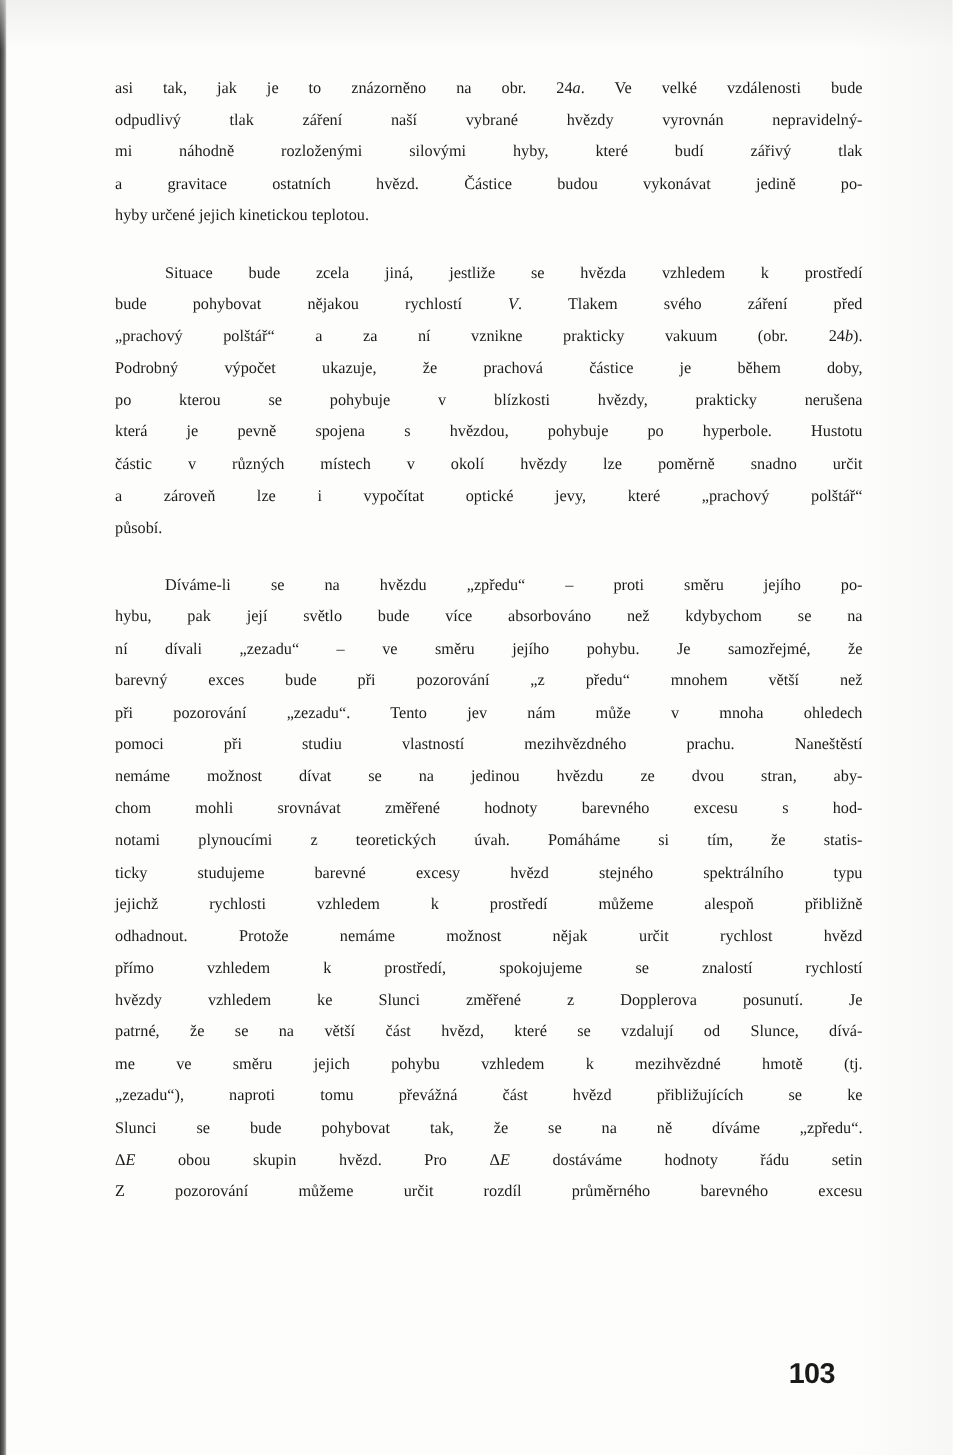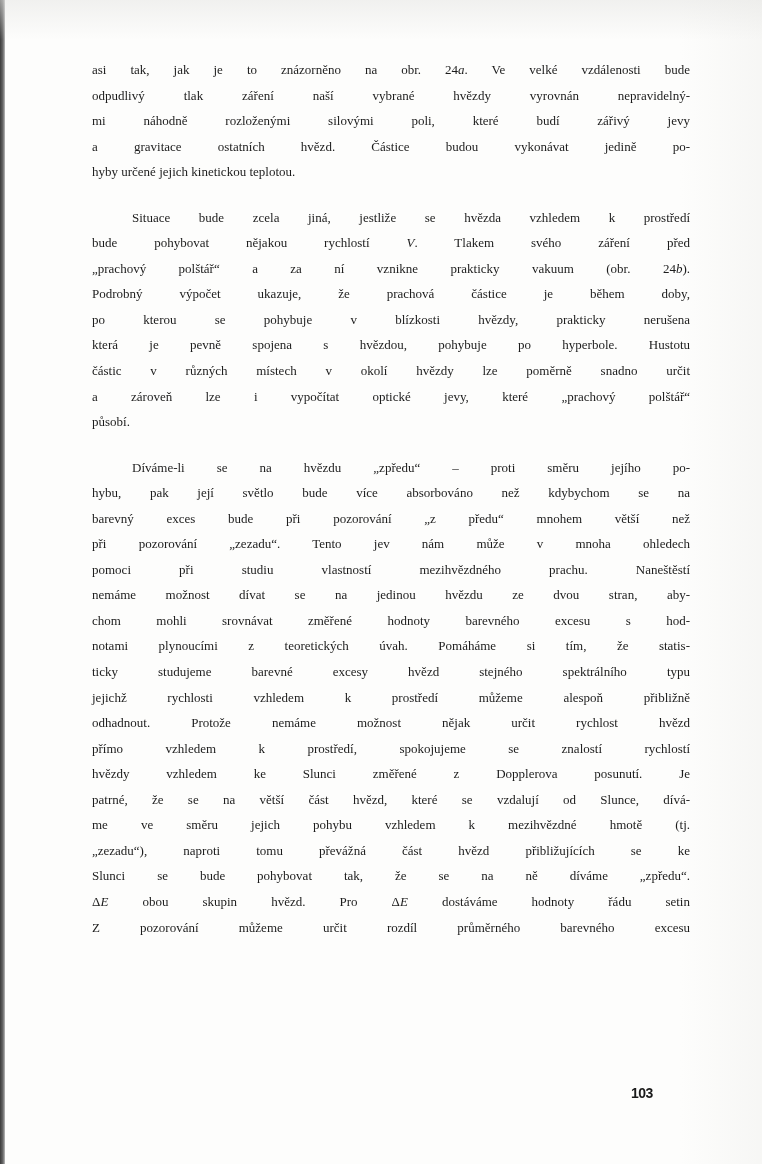--- a/index.html
+++ b/index.html
@@ -58,53 +58,54 @@
   .line.indent {
     text-indent: 40px;
     margin-top: 20px;
   }
   .page-number {
     position: absolute;
     left: 631px;
     top: 1085px;
     font-family: "Liberation Sans", "DejaVu Sans", sans-serif;
     font-weight: bold;
-    font-size: 14px;
+    font-size: 23px;
     color: #1a1a1a;
     letter-spacing: -0.5px;
   }
 </style>
 </head>
 <body>
 
 <div class="binding-edge"></div>
 <div class="page-shade"></div>
 
 <div class="text-block" id="text-block">
     <div class="paragraph">
       <span class="line">asi tak, jak je to znázorněno na obr. 24<i>a</i>. Ve velké vzdálenosti bude</span>
       <span class="line">odpudlivý tlak záření naší vybrané hvězdy vyrovnán nepravidelný-</span>
-      <span class="line">mi náhodně rozloženými silovými poli, které budí zářivý jevy</span>
+      <span class="line">mi náhodně rozloženými silovými hyby, které budí zářivý tlak</span>
       <span class="line">a gravitace ostatních hvězd. Částice budou vykonávat jedině po-</span>
       <span class="line last">hyby určené jejich kinetickou teplotou.</span>
     </div>
     <div class="paragraph">
       <span class="line indent">Situace bude zcela jiná, jestliže se hvězda vzhledem k prostředí</span>
       <span class="line">bude pohybovat nějakou rychlostí <i>V</i>. Tlakem svého záření před</span>
       <span class="line">„prachový polštář“ a za ní vznikne prakticky vakuum (obr. 24<i>b</i>).</span>
       <span class="line">Podrobný výpočet ukazuje, že prachová částice je během doby,</span>
       <span class="line">po kterou se pohybuje v blízkosti hvězdy, prakticky nerušena</span>
       <span class="line">která je pevně spojena s hvězdou, pohybuje po hyperbole. Hustotu</span>
       <span class="line">částic v různých místech v okolí hvězdy lze poměrně snadno určit</span>
       <span class="line">a zároveň lze i vypočítat optické jevy, které „prachový polštář“</span>
       <span class="line last">působí.</span>
     </div>
     <div class="paragraph">
       <span class="line indent">Díváme-li se na hvězdu „zpředu“ – proti směru jejího po-</span>
       <span class="line">hybu, pak její světlo bude více absorbováno než kdybychom se na</span>
+      <span class="line">ní dívali „zezadu“ – ve směru jejího pohybu. Je samozřejmé, že</span>
       <span class="line">barevný exces bude při pozorování „z předu“ mnohem větší než</span>
       <span class="line">při pozorování „zezadu“. Tento jev nám může v mnoha ohledech</span>
       <span class="line">pomoci při studiu vlastností mezihvězdného prachu. Naneštěstí</span>
       <span class="line">nemáme možnost dívat se na jedinou hvězdu ze dvou stran, aby-</span>
       <span class="line">chom mohli srovnávat změřené hodnoty barevného excesu s hod-</span>
       <span class="line">notami plynoucími z teoretických úvah. Pomáháme si tím, že statis-</span>
       <span class="line">ticky studujeme barevné excesy hvězd stejného spektrálního typu</span>
       <span class="line">jejichž rychlosti vzhledem k prostředí můžeme alespoň přibližně</span>
       <span class="line">odhadnout. Protože nemáme možnost nějak určit rychlost hvězd</span>
       <span class="line">přímo vzhledem k prostředí, spokojujeme se znalostí rychlostí</span>

